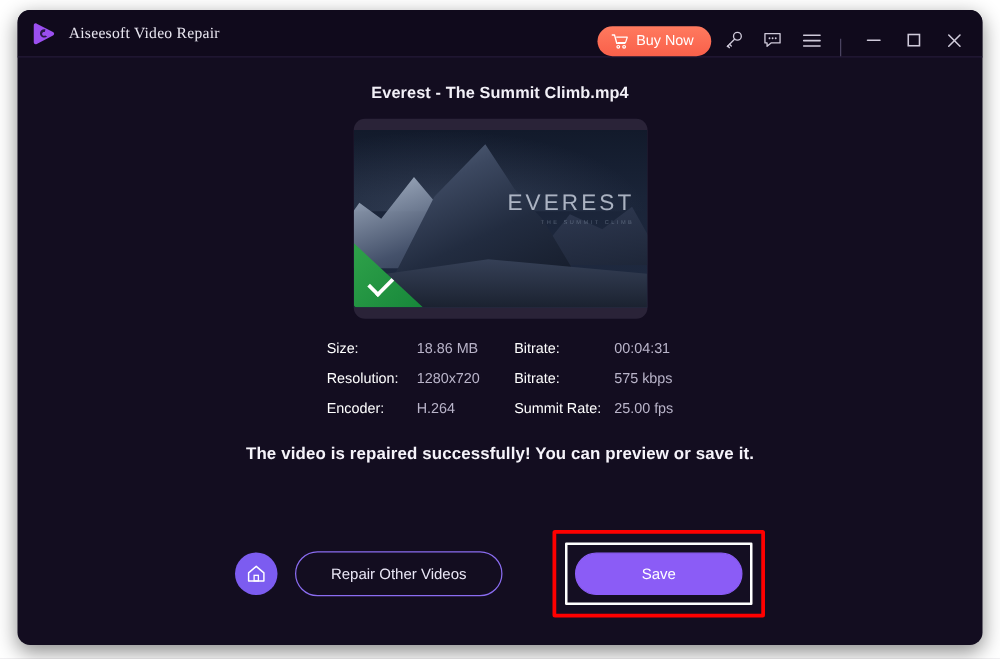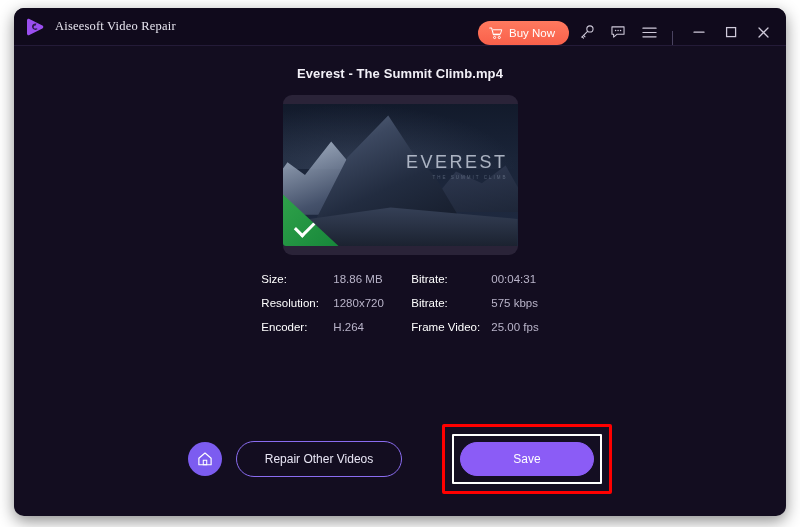--- a/index.html
+++ b/index.html
@@ -376,24 +376,25 @@
       <span class="lbl">Bitrate:</span>
       <span class="val">00:04:31</span>
 
       <span class="lbl">Resolution:</span>
       <span class="val">1280x720</span>
       <span class="lbl">Bitrate:</span>
       <span class="val">575 kbps</span>
 
       <span class="lbl">Encoder:</span>
       <span class="val">H.264</span>
-      <span class="lbl">Frame Video:</span>
+      <span class="lbl">Summit Rate:</span>
       <span class="val">25.00 fps</span>
     </div>
 
+    <div class="success-msg">The video is repaired successfully! You can preview or save it.</div>
 
     <div class="actions">
 
       <button class="home-btn">
         <span style="display:flex;">
           <svg width="18" height="18" viewBox="0 0 20 20">
             <path d="M3.2 9.2 L10 3.4 L16.8 9.2 V16.4 H3.2 Z" fill="none" stroke="#fff" stroke-width="1.3" stroke-linejoin="round"></path>
             <rect x="8.1" y="11.4" width="3.8" height="5" fill="none" stroke="#fff" stroke-width="1.15"></rect>
           </svg>
         </span>

